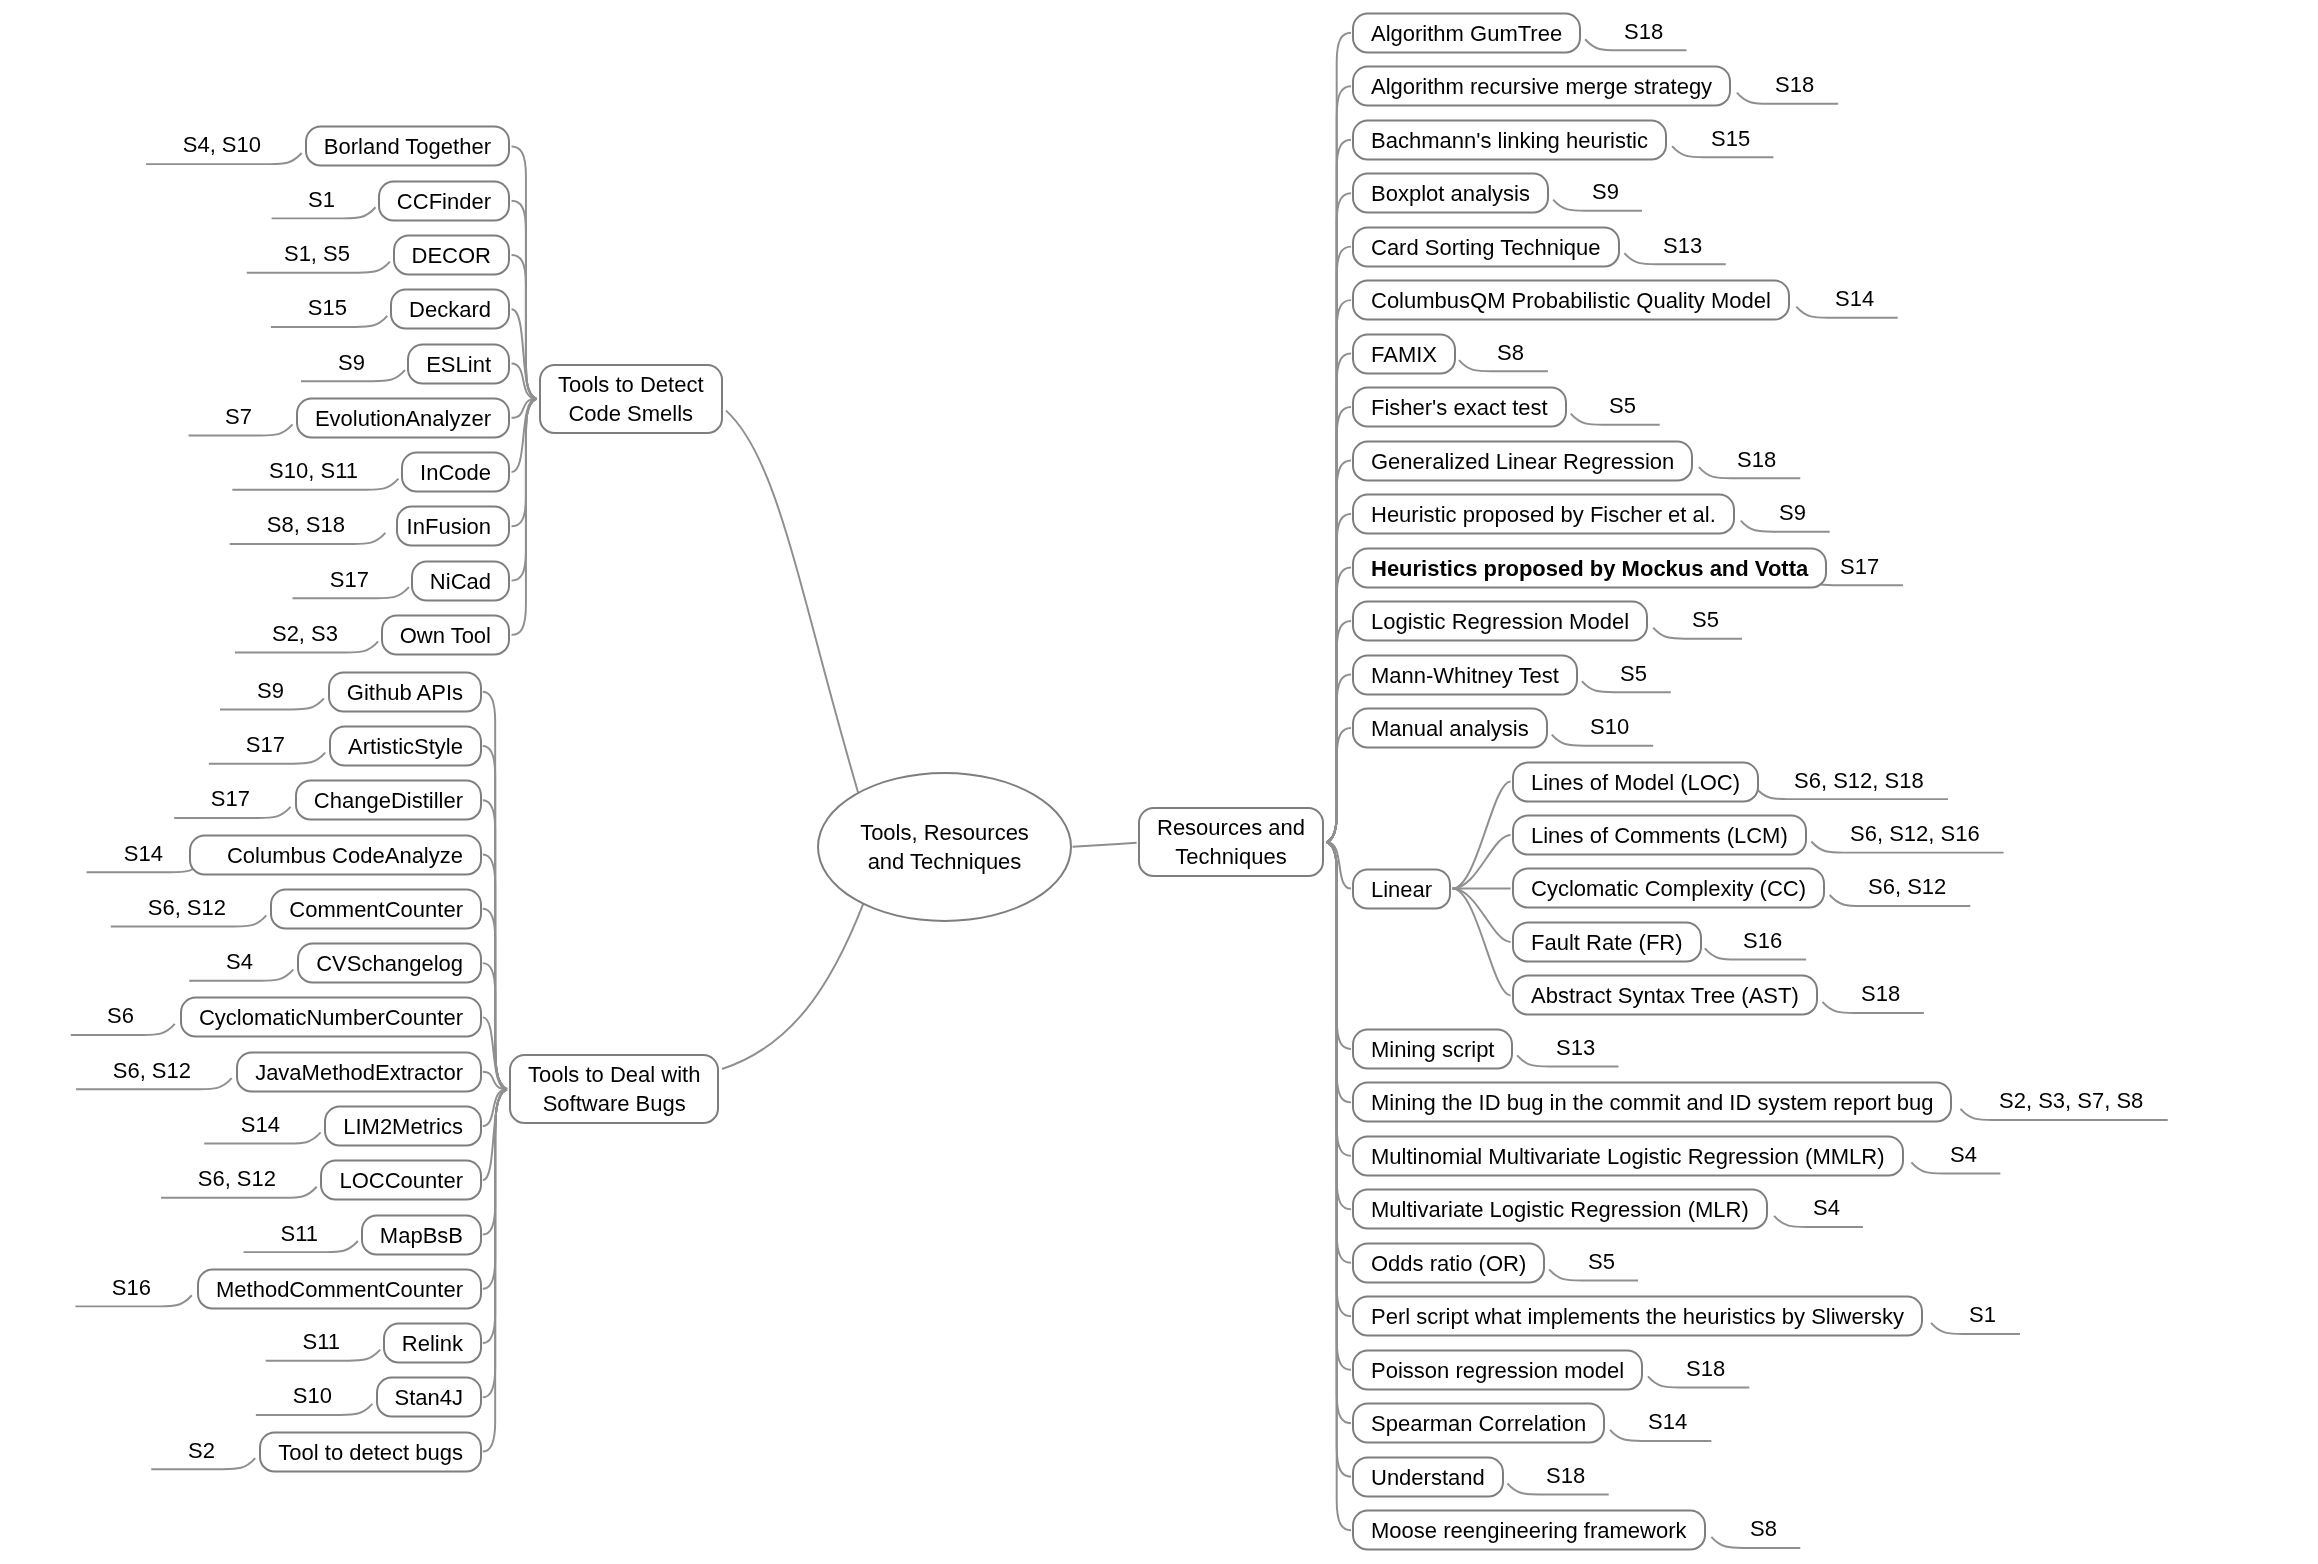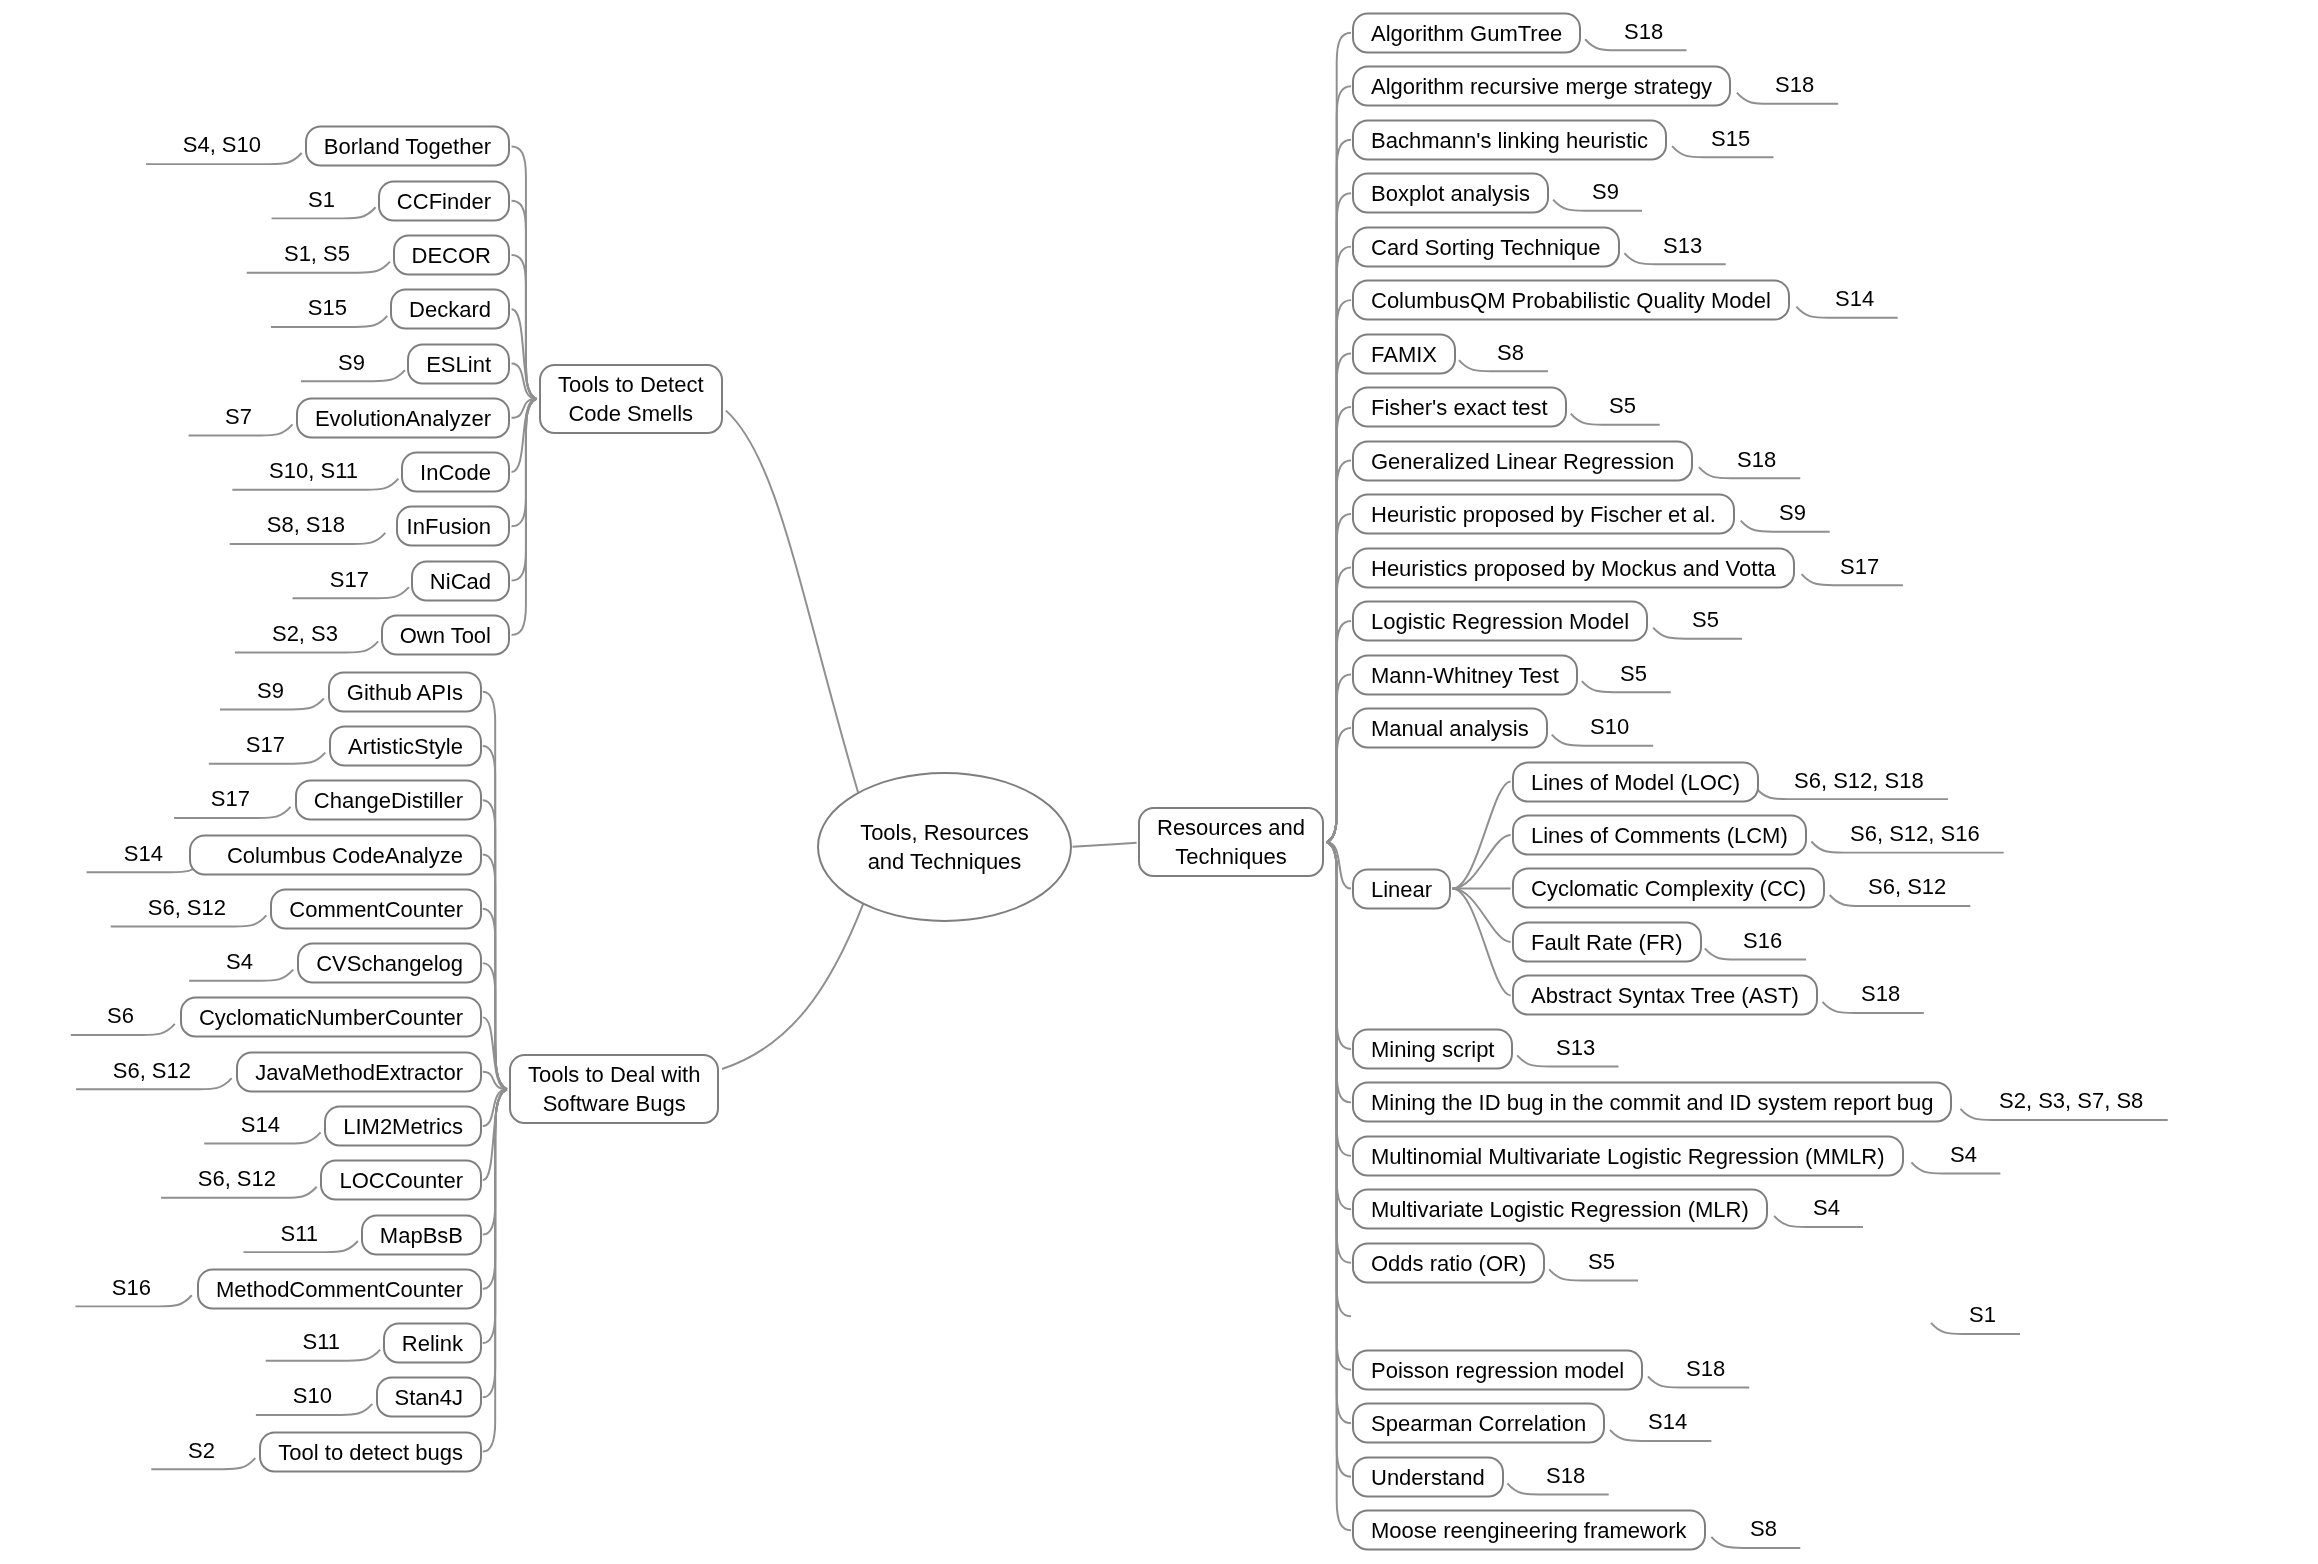--- a/index.html
+++ b/index.html
@@ -228,21 +228,21 @@
     <div class="node child" style="left: 1352px; top: 300px;">ColumbusQM Probabilistic Quality Model</div>
     <div class="ref" style="top: 300px; left: 1835px;">S14</div>
     <div class="node child" style="left: 1352px; top: 354px;">FAMIX</div>
     <div class="ref" style="top: 354px; left: 1497px;">S8</div>
     <div class="node child" style="left: 1352px; top: 407px;">Fisher's exact test</div>
     <div class="ref" style="top: 407px; left: 1609px;">S5</div>
     <div class="node child" style="left: 1352px; top: 461px;">Generalized Linear Regression</div>
     <div class="ref" style="top: 461px; left: 1737px;">S18</div>
     <div class="node child" style="left: 1352px; top: 514px;">Heuristic proposed by Fischer et al.</div>
     <div class="ref" style="top: 514px; left: 1779px;">S9</div>
-    <div class="node child" style="left: 1352px; top: 568px;">Heuristics proposed by Mockus and Votta</div>
+    <div class="node child" style="left: 1352px; top: 568px; font-weight: bold;">Heuristics proposed by Mockus and Votta</div>
     <div class="ref" style="top: 568px; left: 1840px;">S17</div>
     <div class="node child" style="left: 1352px; top: 621px;">Logistic Regression Model</div>
     <div class="ref" style="top: 621px; left: 1692px;">S5</div>
     <div class="node child" style="left: 1352px; top: 675px; text-align: center;">Mann-Whitney Test</div>
     <div class="ref" style="top: 675px; left: 1620px;">S5</div>
     <div class="node child" style="left: 1352px; top: 728px;">Manual analysis</div>
     <div class="ref" style="top: 728px; left: 1590px;">S10</div>
     <div class="node child" style="left: 1512px; top: 782px;">Lines of Model (LOC)</div>
     <div class="ref" style="top: 782px; left: 1794px;">S6, S12, S18</div>
     <div class="node child" style="left: 1512px; top: 835px;">Lines of Comments (LCM)</div>
@@ -257,20 +257,21 @@
     <div class="node child" style="left: 1352px; top: 1049px;">Mining script</div>
     <div class="ref" style="top: 1049px; left: 1556px;">S13</div>
     <div class="node child" style="left: 1352px; top: 1102px;">Mining the ID bug in the commit and ID system report bug</div>
     <div class="ref" style="top: 1102px; left: 1999px;">S2, S3, S7, S8</div>
     <div class="node child" style="left: 1352px; top: 1156px;">Multinomial Multivariate Logistic Regression (MMLR)</div>
     <div class="ref" style="top: 1156px; left: 1950px;">S4</div>
     <div class="node child" style="left: 1352px; top: 1209px;">Multivariate Logistic Regression (MLR)</div>
     <div class="ref" style="top: 1209px; left: 1813px;">S4</div>
     <div class="node child" style="left: 1352px; top: 1263px;">Odds ratio (OR)</div>
     <div class="ref" style="top: 1263px; left: 1588px;">S5</div>
+    <div class="node child" style="left: 1352px; top: 1316px;">Perl script what implements the heuristics by Sliwersky</div>
     <div class="ref" style="top: 1316px; left: 1969px;">S1</div>
     <div class="node child" style="left: 1352px; top: 1370px;">Poisson regression model</div>
     <div class="ref" style="top: 1370px; left: 1686px;">S18</div>
     <div class="node child" style="left: 1352px; top: 1423px;">Spearman Correlation</div>
     <div class="ref" style="top: 1423px; left: 1648px;">S14</div>
     <div class="node child" style="left: 1352px; top: 1477px;">Understand</div>
     <div class="ref" style="top: 1477px; left: 1546px;">S18</div>
     <div class="node child" style="left: 1352px; top: 1530px;">Moose reengineering framework</div>
     <div class="ref" style="top: 1530px; left: 1750px;">S8</div>
   </div>

